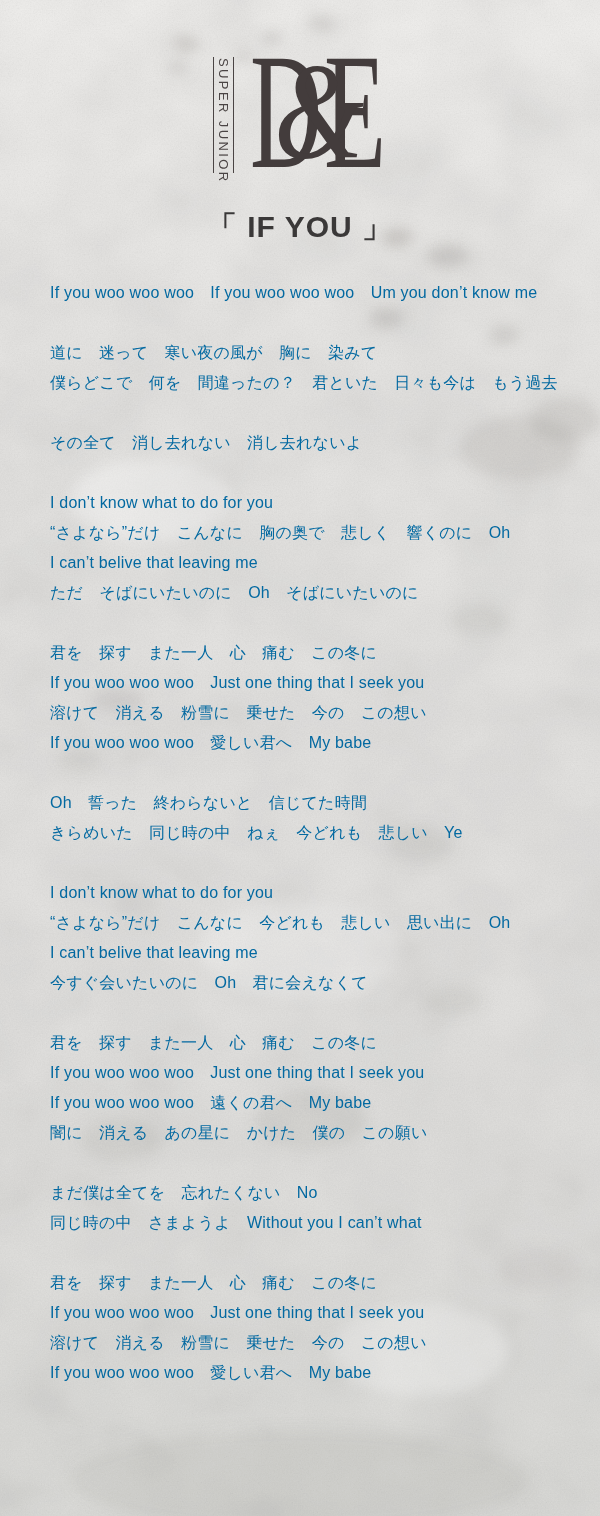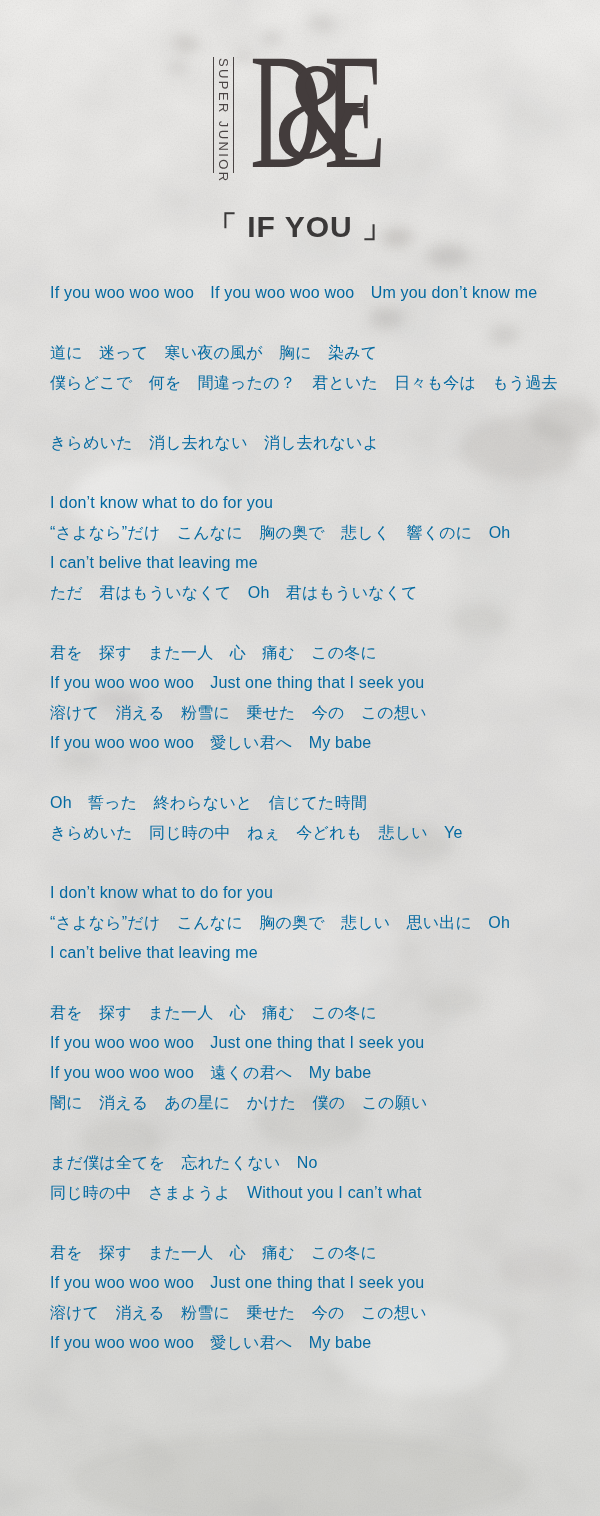--- a/index.html
+++ b/index.html
@@ -144,42 +144,43 @@
 
   <div class="lyrics">
     <div class="stanza">
       <div class="line">If you woo woo woo　If you woo woo woo　Um you don’t know me</div>
     </div>
     <div class="stanza">
       <div class="line">道に　迷って　寒い夜の風が　胸に　染みて</div>
       <div class="line">僕らどこで　何を　間違ったの？　君といた　日々も今は　もう過去</div>
     </div>
     <div class="stanza">
-      <div class="line">きらめいた　消し去れない　消し去れないよ</div>
+      <div class="line">その全て　消し去れない　消し去れないよ</div>
     </div>
     <div class="stanza">
       <div class="line">I don’t know what to do for you</div>
       <div class="line">“さよなら”だけ　こんなに　胸の奥で　悲しく　響くのに　Oh</div>
       <div class="line">I can’t belive that leaving me</div>
-      <div class="line">ただ　君はもういなくて　Oh　君はもういなくて</div>
+      <div class="line">ただ　そばにいたいのに　Oh　そばにいたいのに</div>
     </div>
     <div class="stanza">
       <div class="line">君を　探す　また一人　心　痛む　この冬に</div>
       <div class="line">If you woo woo woo　Just one thing that I seek you</div>
       <div class="line">溶けて　消える　粉雪に　乗せた　今の　この想い</div>
       <div class="line">If you woo woo woo　愛しい君へ　My babe</div>
     </div>
     <div class="stanza">
       <div class="line">Oh　誓った　終わらないと　信じてた時間</div>
       <div class="line">きらめいた　同じ時の中　ねぇ　今どれも　悲しい　Ye</div>
     </div>
     <div class="stanza">
       <div class="line">I don’t know what to do for you</div>
-      <div class="line">“さよなら”だけ　こんなに　胸の奥で　悲しい　思い出に　Oh</div>
+      <div class="line">“さよなら”だけ　こんなに　今どれも　悲しい　思い出に　Oh</div>
       <div class="line">I can’t belive that leaving me</div>
+      <div class="line">今すぐ会いたいのに　Oh　君に会えなくて</div>
     </div>
     <div class="stanza">
       <div class="line">君を　探す　また一人　心　痛む　この冬に</div>
       <div class="line">If you woo woo woo　Just one thing that I seek you</div>
       <div class="line">If you woo woo woo　遠くの君へ　My babe</div>
       <div class="line">闇に　消える　あの星に　かけた　僕の　この願い</div>
     </div>
     <div class="stanza">
       <div class="line">まだ僕は全てを　忘れたくない　No</div>
       <div class="line">同じ時の中　さまようよ　Without you I can’t what</div>

